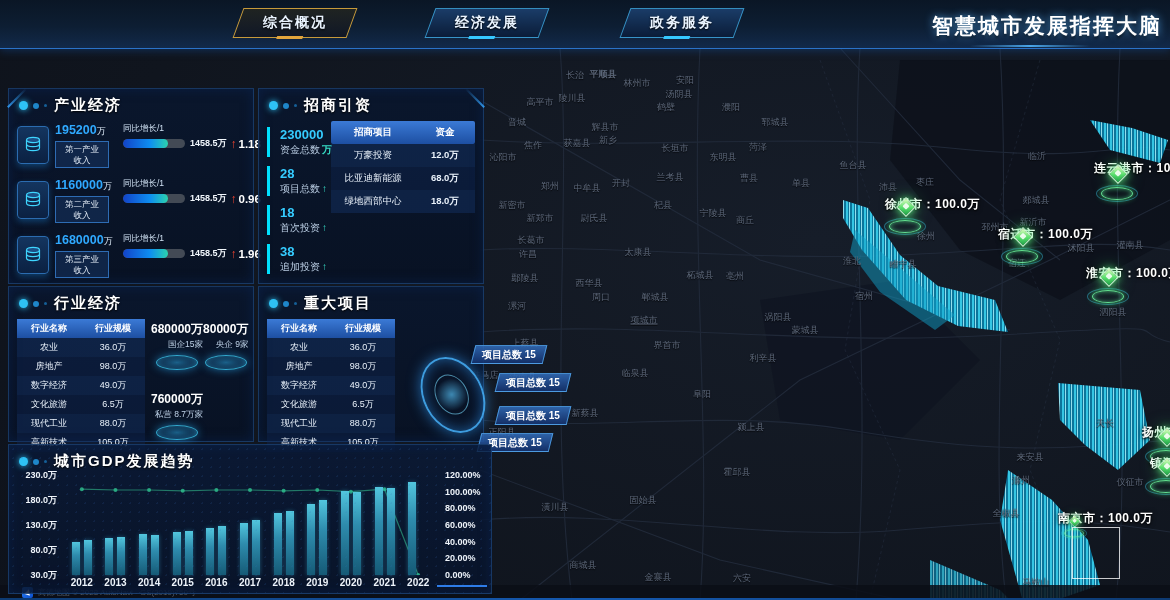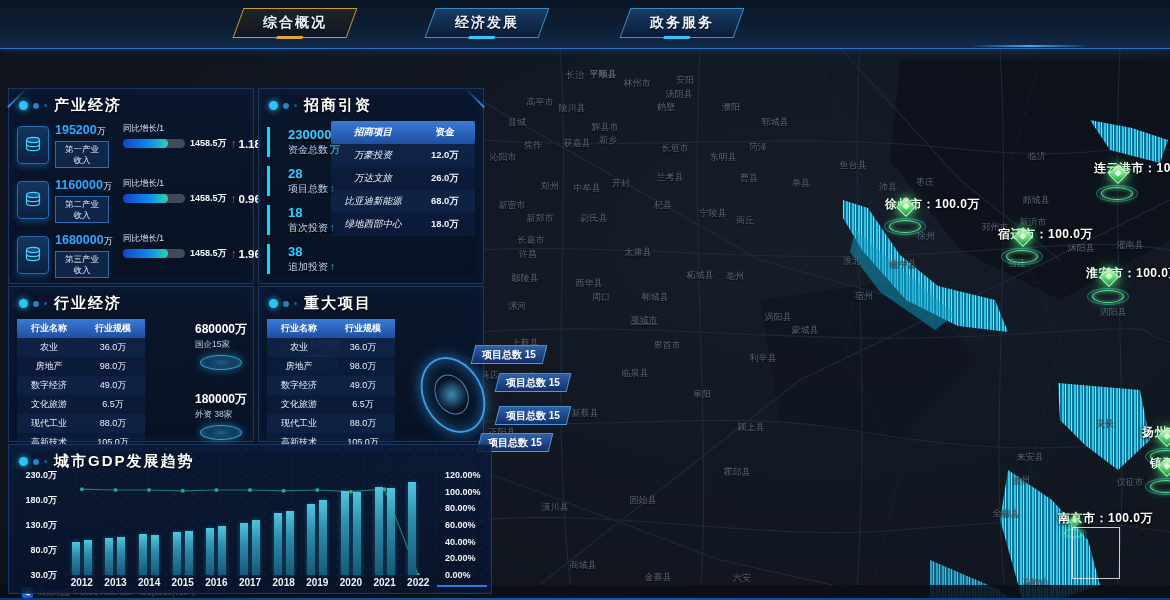--- a/index.html
+++ b/index.html
@@ -95,42 +95,42 @@
   .prog-track{width:62px;height:9px;border-radius:5px;background:#434a55;overflow:hidden;}
   .prog-fill{height:100%;border-radius:5px;background:linear-gradient(90deg,#1243c8,#0e8ef0 60%,#2bd3ae);}
   .prog-val{color:#f2f7fc;font-size:9px;font-weight:bold;white-space:nowrap;}
   .ind-delta{margin-left:4px;margin-top:14px;display:flex;align-items:center;gap:2px;flex:0 0 auto;}
   .up-arrow{color:#f04330;font-weight:bold;font-size:12px;}
   .delta-val{color:#ffffff;font-weight:bold;font-size:11.5px;}
 
   
   .inv-body{display:flex;padding:2px 8px 0 8px;}
   .inv-stats{width:58px;flex:0 0 58px;display:flex;flex-direction:column;gap:9px;margin-top:6px;}
-  .inv-stat{border-left:3px solid #00e0ff;padding-left:18px;text-decoration:underline;}
+  .inv-stat{border-left:3px solid #00e0ff;padding-left:10px;}
   .inv-num{color:#35ccff;font-size:13px;font-weight:bold;}
   .inv-lab{color:#b9cce2;font-size:10px;margin-top:1px;white-space:nowrap;}
   .inv-lab .sfx{color:#37e0c8;font-weight:bold;margin-left:2px;}
   .dtable{flex:1;margin-left:6px;font-size:9.5px;}
   .dtable .thead{display:flex;background:linear-gradient(180deg,#3b7ad6,#1d4fa2);
       color:#fff;font-weight:bold;border-radius:2px;}
   .dtable .thead span,.dtable .trow span{padding:5px 4px;text-align:center;}
-  .dtable .c1{flex:1.45;font-style:italic;}.dtable .c2{flex:1;}
+  .dtable .c1{flex:1.45;}.dtable .c2{flex:1;}
   .dtable .trow{display:flex;color:#e9f1fa;background:rgba(24,58,116,.38);}
   .dtable .trow:nth-child(odd){background:rgba(16,40,86,.38);}
   .dtable .trow .c2{font-weight:bold;}
 
   
   .sec-body{display:flex;padding:2px 8px 0 8px;}
   .sec-table{width:128px;flex:0 0 128px;font-size:9px;}
   .sec-table .thead{display:flex;background:linear-gradient(180deg,#3b7ad6,#1d4fa2);color:#fff;font-weight:bold;}
   .sec-table .thead span,.sec-table .trow span{flex:1;text-align:center;padding:3px 2px;}
   .sec-table .trow{display:flex;color:#eaf2fb;background:rgba(24,58,116,.38);}
   .sec-table .trow:nth-child(odd){background:rgba(16,40,86,.38);}
   .sec-stats{flex:1;display:grid;grid-template-columns:1fr 1fr;grid-row-gap:8px;margin-left:6px;margin-top:2px;}
-  .sec-stat{text-align:left;margin-left:44px;}
+  .sec-stat{text-align:right;}
   .sec-val{color:#ffffff;font-weight:bold;font-size:12px;white-space:nowrap;}
   .sec-lab{color:#bfd3e8;font-size:8.5px;margin-top:1px;}
   .pedestal{margin:4px auto 0 auto;width:40px;height:13px;border-radius:50%;
       border:1px solid rgba(64,214,255,.75);
       background:radial-gradient(ellipse at center,rgba(50,190,255,.45),rgba(20,90,160,.15) 65%,transparent 75%);
       box-shadow:0 0 8px rgba(40,180,255,.55),inset 0 0 6px rgba(60,200,255,.5);}
 
   
   .proj-body{display:flex;padding:2px 8px 0 8px;position:relative;}
   .proj-right{flex:1;position:relative;}
@@ -214,21 +214,21 @@
         <span class="map-label" style="left: 603px; top: 74px; font-weight: bold;">平顺县</span>
         <span class="map-label" style="left: 637px; top: 83px;">林州市</span>
         <span class="map-label" style="left: 685px; top: 80px;">安阳</span>
         <span class="map-label" style="left: 679px; top: 94px;">汤阴县</span>
         <span class="map-label" style="left: 666px; top: 107px; text-align: right;">鹤壁</span>
         <span class="map-label" style="left: 731px; top: 107px;">濮阳</span>
         <span class="map-label" style="left: 775px; top: 122px;">郓城县</span>
         <span class="map-label" style="left: 758px; top: 147px;">菏泽</span>
         <span class="map-label" style="left: 723px; top: 157px;">东明县</span>
         <span class="map-label" style="left: 540px; top: 102px; font-family: Liberation Serif, serif;">高平市</span>
-        <span class="map-label" style="left: 572px; top: 108px;">陵川县</span>
+        <span class="map-label" style="left: 572px; top: 98px;">陵川县</span>
         <span class="map-label" style="left: 517px; top: 122px;">晋城</span>
         <span class="map-label" style="left: 533px; top: 145px;">焦作</span>
         <span class="map-label" style="left: 503px; top: 157px;">沁阳市</span>
         <span class="map-label" style="left: 605px; top: 127px;">辉县市</span>
         <span class="map-label" style="left: 608px; top: 140px;">新乡</span>
         <span class="map-label" style="left: 577px; top: 143px;">获嘉县</span>
         <span class="map-label" style="left: 675px; top: 148px;">长垣市</span>
         <span class="map-label" style="left: 670px; top: 177px;">兰考县</span>
         <span class="map-label" style="left: 621px; top: 183px;">开封</span>
         <span class="map-label" style="left: 550px; top: 186px;">郑州</span>
@@ -366,20 +366,21 @@
         </div>
         <div class="tab" style="left: 430px;">
           <span class="tl">经济发展</span>
           <span class="ul"></span>
         </div>
         <div class="tab" style="left: 625px;">
           <span class="tl">政务服务</span>
           <span class="ul"></span>
         </div>
       </div>
+    <h1 class="app-title">智慧城市发展指挥大脑</h1>
     <div class="title-underline"></div>
   </div>
 
   <section class="panel p-industry">
     <i class="corner c-tl"></i>
     <header class="ph">
       <span class="dots">
           <i></i>
           <i></i>
           <i></i>
@@ -506,24 +507,20 @@
       <div class="dtable" id="invest-table">
           <div class="thead">
             <span class="c1">招商项目</span>
             <span class="c2">资金</span>
           </div>
           <div class="trow">
             <span class="c1">万豪投资</span>
             <span class="c2">12.0万</span>
           </div>
           <div class="trow">
-            <span class="c1">万达文旅</span>
-            <span class="c2">26.0万</span>
-          </div>
-          <div class="trow">
             <span class="c1">比亚迪新能源</span>
             <span class="c2">68.0万</span>
           </div>
           <div class="trow">
             <span class="c1">绿地西部中心</span>
             <span class="c2">18.0万</span>
           </div>
         </div>
     </div>
   </section>
@@ -568,27 +565,27 @@
             <span class="c2">105.0万</span>
           </div>
         </div>
       <div class="sec-stats" id="sector-stats">
           <div class="sec-stat">
             <div class="sec-val">680000万</div>
             <div class="sec-lab">国企15家</div>
             <div class="pedestal"></div>
           </div>
           <div class="sec-stat">
+            <div class="sec-val">80000万</div>
+            <div class="sec-lab">央企 9家</div>
+            <div class="pedestal"></div>
+          </div>
+          <div class="sec-stat">
             <div class="sec-val">760000万</div>
             <div class="sec-lab">私营 8.7万家</div>
-            <div class="pedestal"></div>
-          </div>
-          <div class="sec-stat">
-            <div class="sec-val">180000万</div>
-            <div class="sec-lab">外资 38家</div>
             <div class="pedestal"></div>
           </div>
         </div>
     </div>
   </section>
 
   <section class="panel p-projects">
     <header class="ph">
       <span class="dots">
           <i></i>

